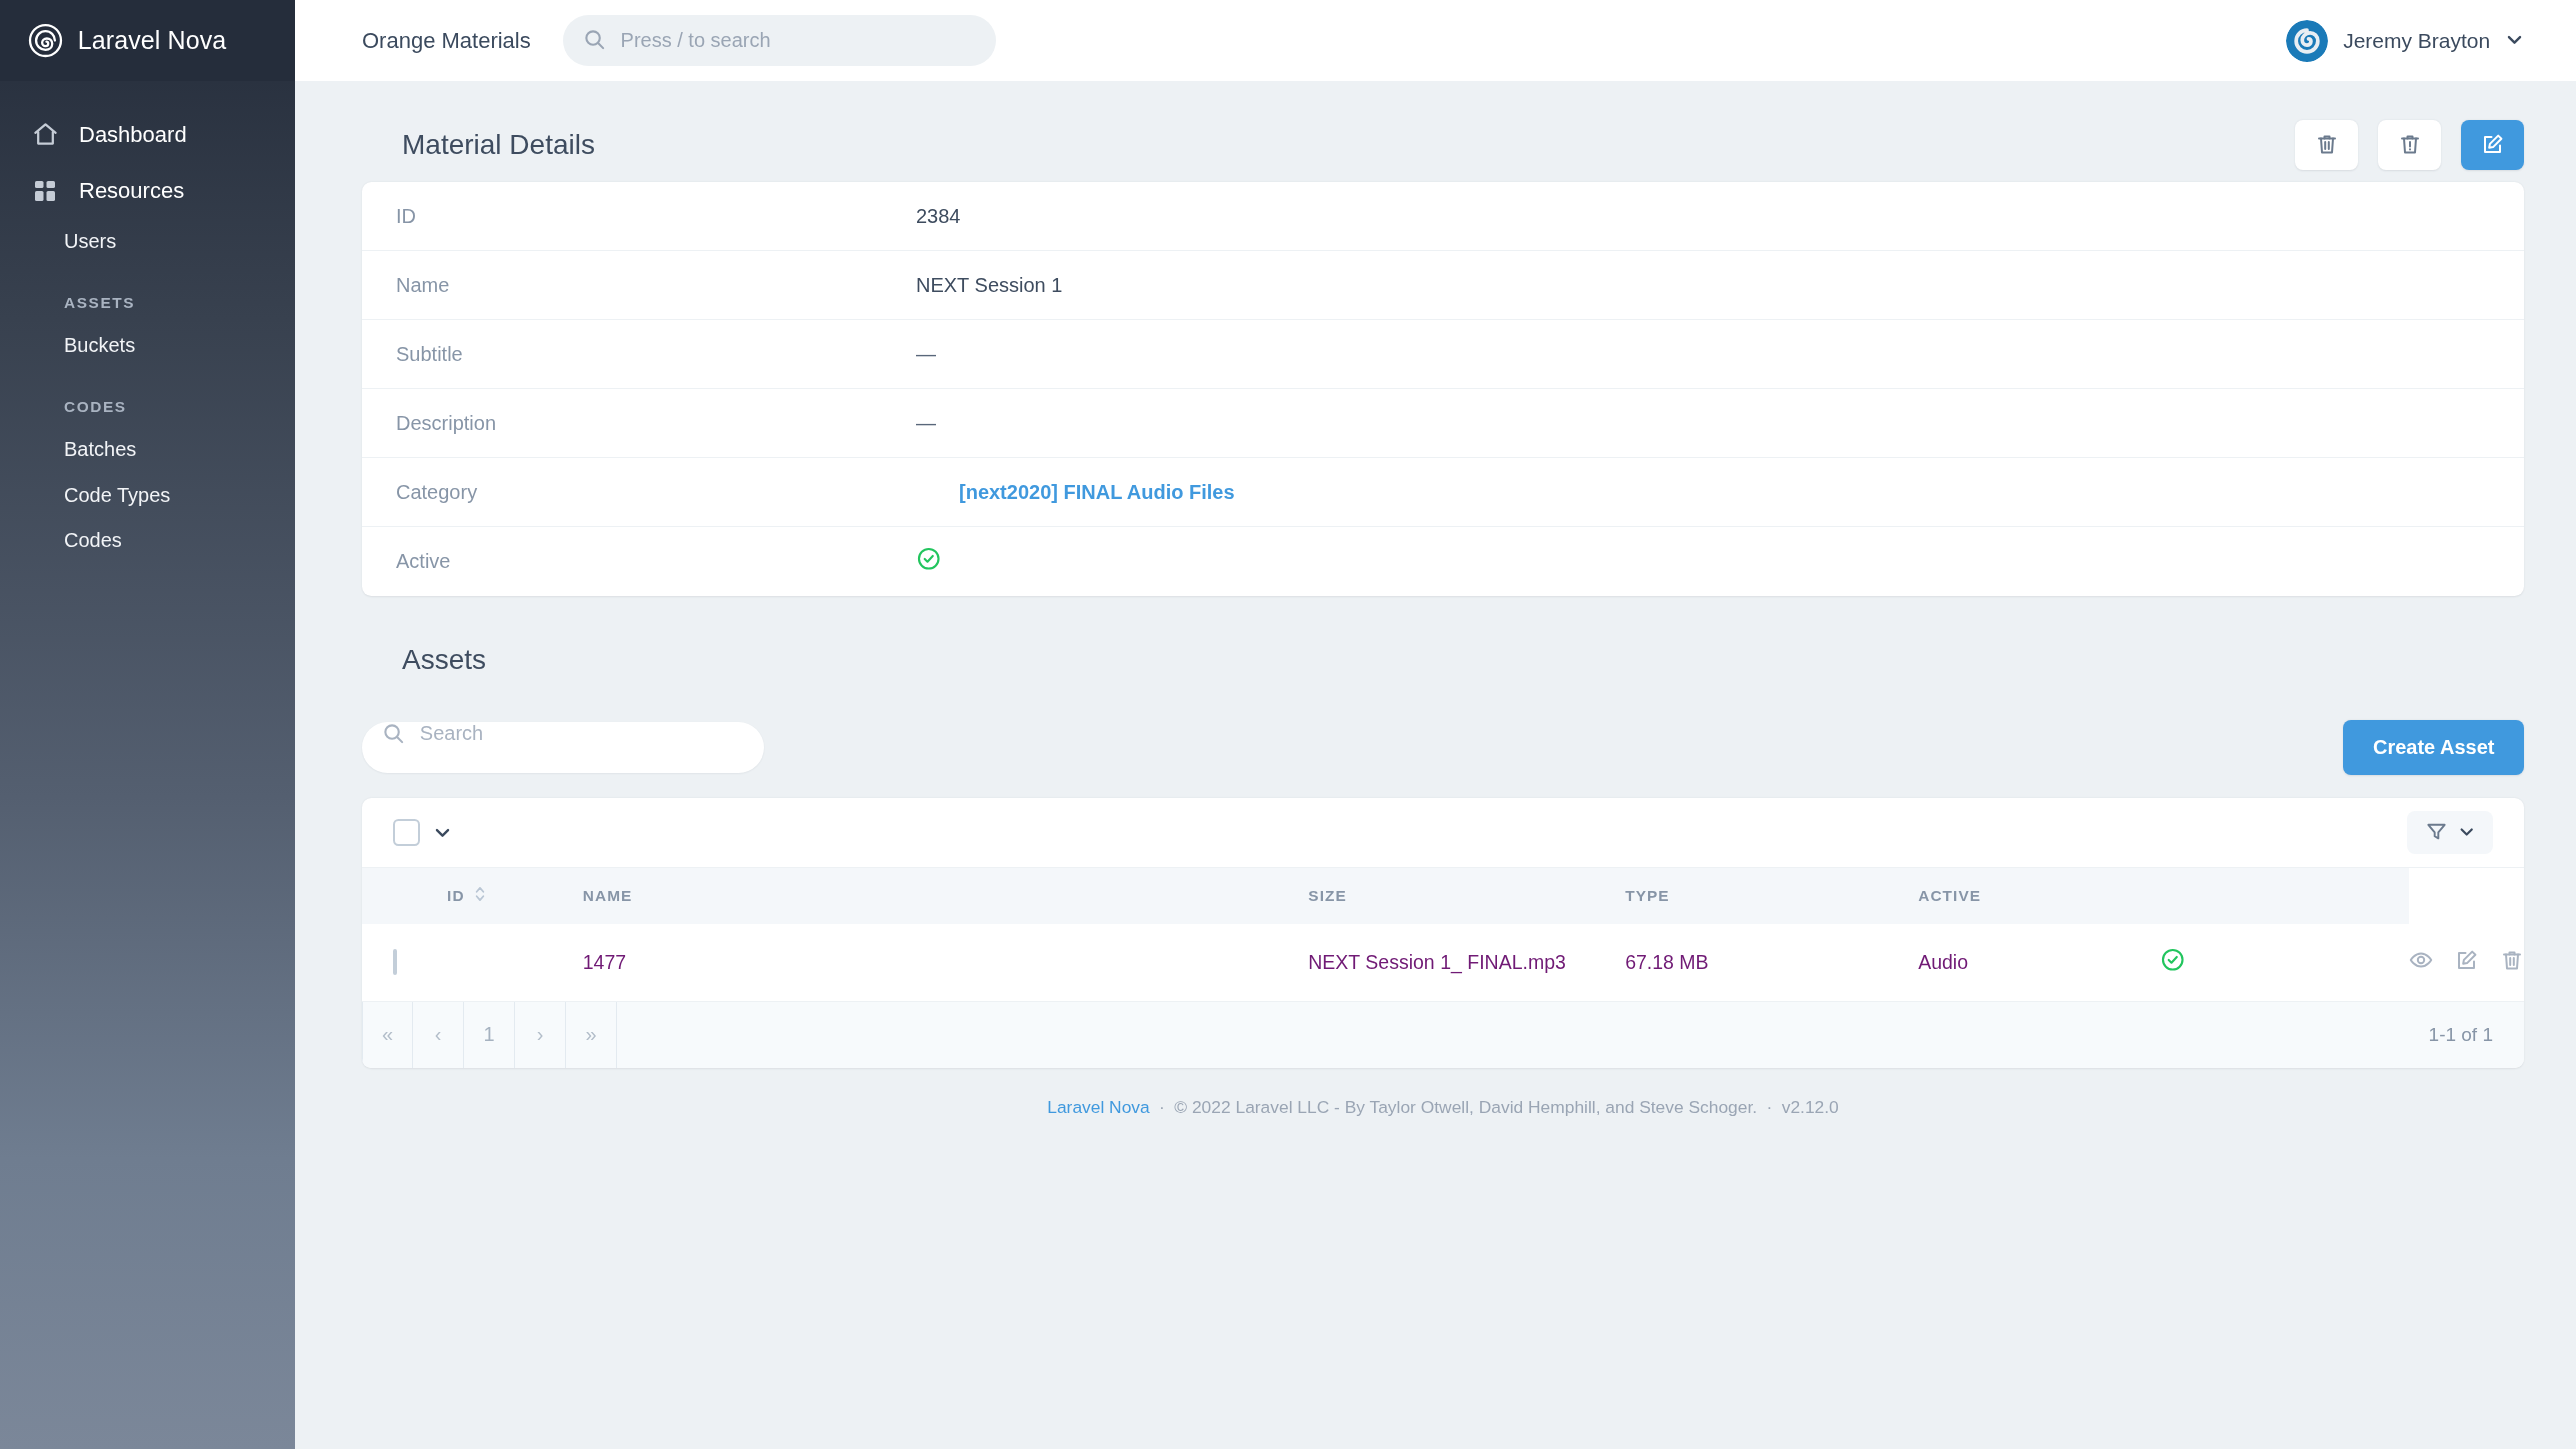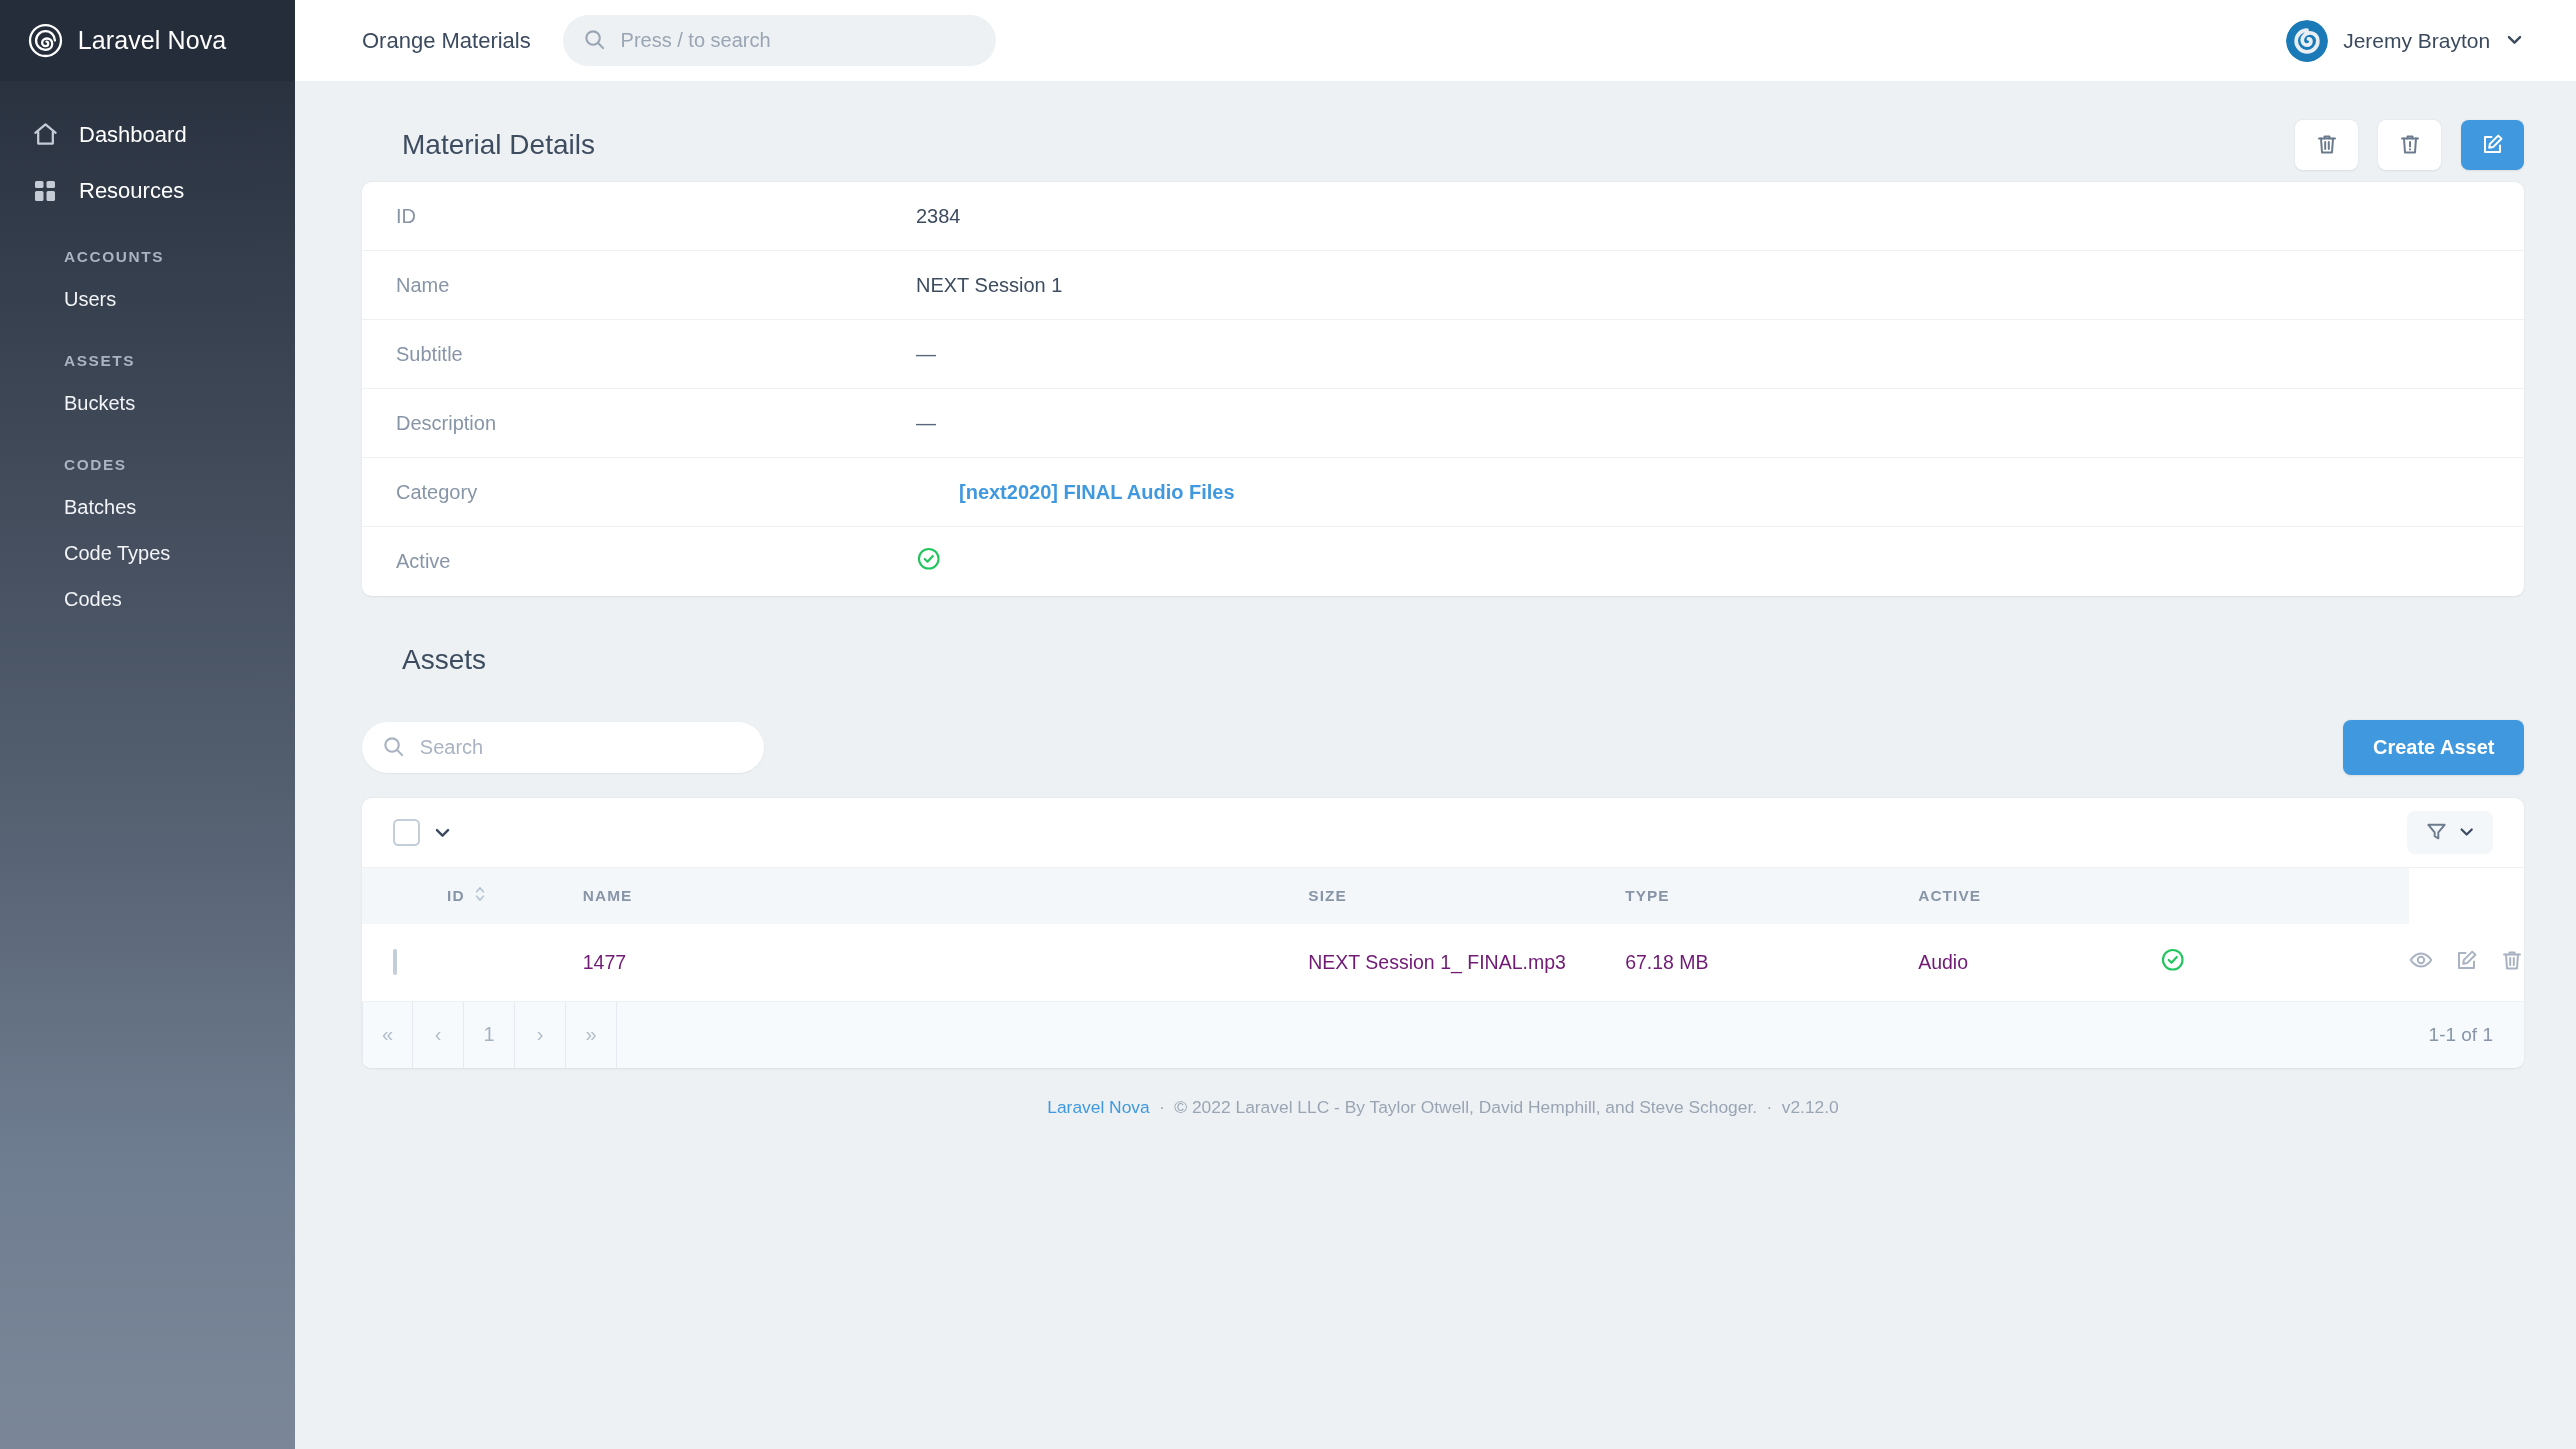--- a/index.html
+++ b/index.html
@@ -85,21 +85,21 @@
   .detail-row:last-child { border-bottom: none; }
   .detail-label { width: 520px; flex: 0 0 520px; font-size: 20px; color: #8795a7; }
   .detail-value { font-size: 20px; color: #3e4c5f; }
   .detail-value.link { color: #4099de; font-weight: 700; cursor: pointer; margin-left: 43px; }
   .detail-value.dash { color: #59677a; }
 
   
   .assets-bar { display: flex; align-items: center; height: 101px; }
   .asset-search {
     width: 402px; height: 51px; border-radius: 25.5px; background: #ffffff;
-    display: flex; align-items: center; padding: 0 20px; gap: 14.8px;
+    display: flex; padding: 0 20px; gap: 14.8px;
     box-shadow: 0 0.7px 2px rgba(30,40,60,.07);
   }
   .asset-search .ph { font-size: 20px; color: #a9b3c1; }
   .btn-primary {
     background: #4099de; color: #fff; font-size: 20px; font-weight: 700;
     border: none; border-radius: 8px; padding: 16px 29.5px; cursor: pointer;
     box-shadow: 0 0.7px 2px rgba(30,40,60,.10);
   }
 
   
@@ -195,21 +195,20 @@
           <svg viewBox="0 0 24 24" width="24" height="24" fill="#c5ccd6">
             <rect x="2" y="2" width="8.5" height="7" rx="1.6"></rect>
               <rect x="13.5" y="2" width="8.5" height="7" rx="1.6"></rect>
             <rect x="2" y="12" width="8.5" height="10" rx="1.6"></rect>
               <rect x="13.5" y="12" width="8.5" height="10" rx="1.6"></rect>
           </svg>
         </span>
         <span>Resources</span>
       </div>
 
-      <div class="nav-group-label">ACCOUNTS</div>
       <div class="nav-sub">Users</div>
 
       <div class="nav-group-label">ASSETS</div>
       <div class="nav-sub">Buckets</div>
 
       <div class="nav-group-label">CODES</div>
       <div class="nav-sub">Batches</div>
       <div class="nav-sub">Code Types</div>
       <div class="nav-sub">Codes</div>
     </nav>

